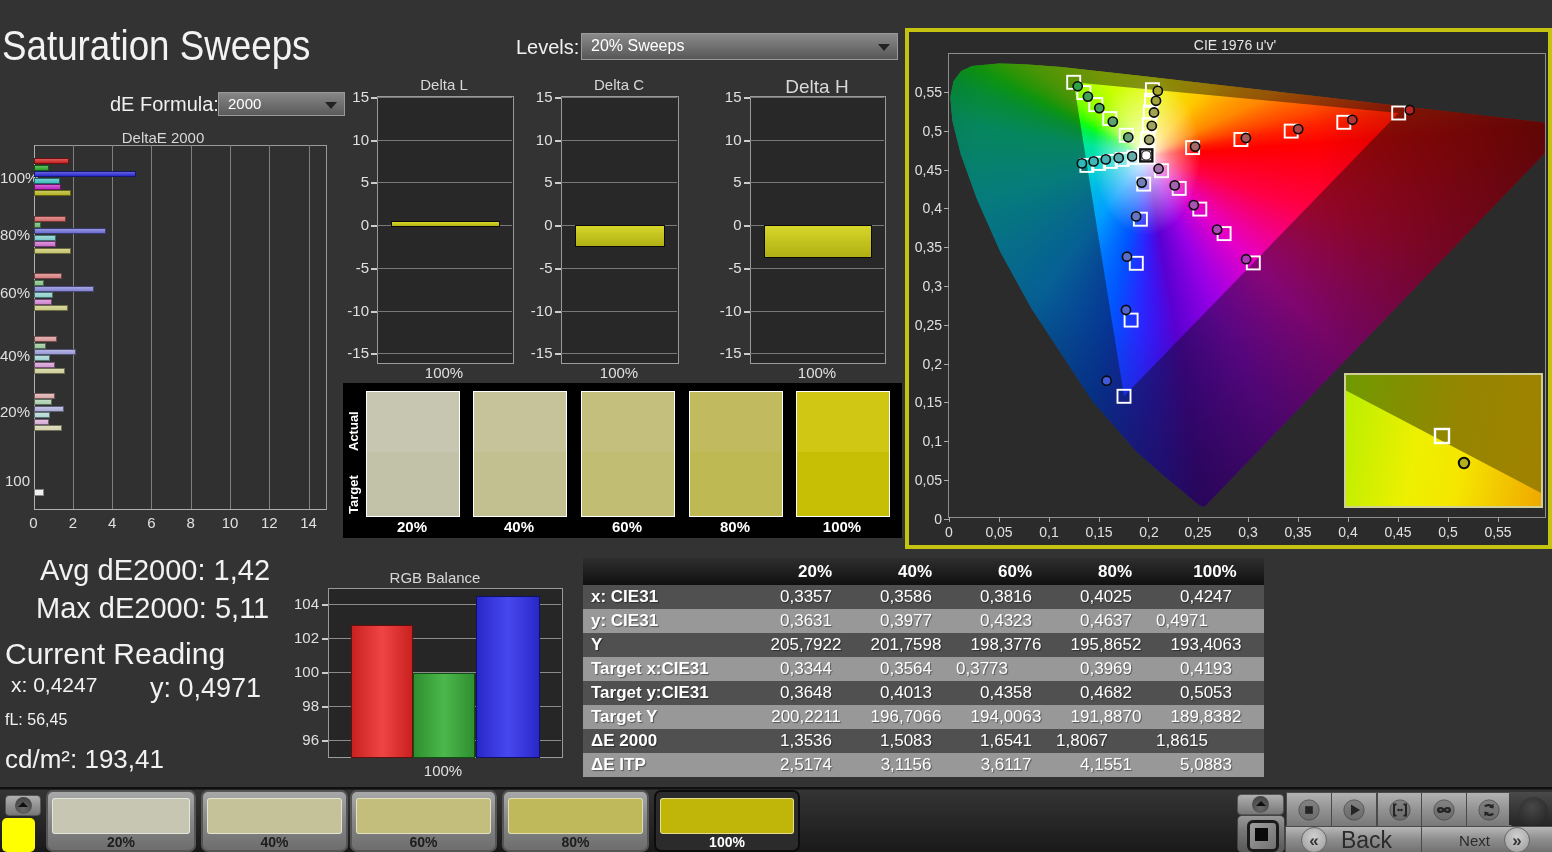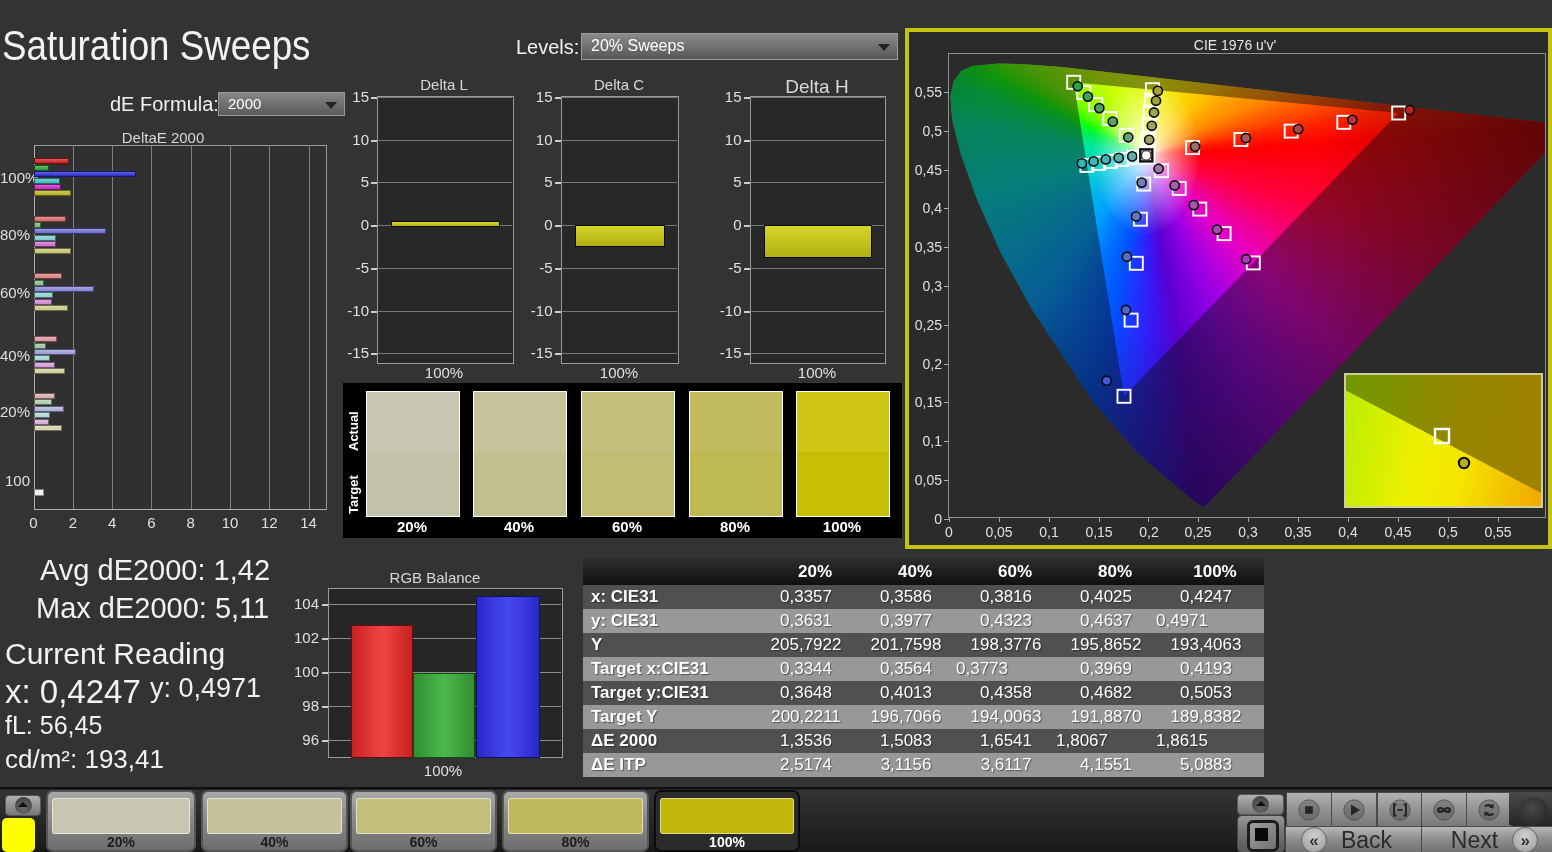--- a/index.html
+++ b/index.html
@@ -317,23 +317,23 @@
   <div style="position:absolute;left:0;top:0;width:100%;height:100%;background:linear-gradient(100deg,#6f9a00,#958500 55%,#a08200 100%);clip-path:polygon(0 0,100% 0,100% 90%,0 11.8%)"></div>
   <svg width="195" height="131" style="position:absolute;left:0;top:0">
     <rect x="89" y="54" width="14" height="14" fill="none" stroke="#fff" stroke-width="2.4"></rect>
     <circle cx="118" cy="88" r="5.2" fill="#b0b020" stroke="#0a0a0a" stroke-width="2"></circle>
   </svg>
 </div>
 
 <div class="abs" style="left:40px;top:554px;font-size:29px;color:#f2f2f2">Avg dE2000: 1,42</div>
 <div class="abs" style="left:36px;top:592px;font-size:29px;color:#f2f2f2">Max dE2000: 5,11</div>
 <div class="abs" style="left:5px;top:637px;font-size:30px;color:#f2f2f2">Current Reading</div>
-<div class="abs" style="left:5px;top:673px;font-size:33px;color:#f2f2f2">x: 0,4247</div>
+<div class="abs" style="left:11px;top:673px;font-size:21px;color:#f2f2f2">x: 0,4247</div>
 <div class="abs" style="left:150px;top:673px;font-size:27px;color:#f2f2f2">y: 0,4971</div>
-<div class="abs" style="left:5px;top:711px;font-size:25px;color:#f2f2f2">fL: 56,45</div>
+<div class="abs" style="left:5px;top:711px;font-size:16px;color:#f2f2f2">fL: 56,45</div>
 <div class="abs" style="left:5px;top:744px;font-size:26px;color:#f2f2f2">cd/m²: 193,41</div>
 
 <div class="abs" style="left:380px;top:569px;width:110px;text-align:center;font-size:15px;color:#d8d8d8">RGB Balance</div>
 <div class="abs" style="left:328px;top:588px;width:233px;height:168px;background:#262626;border:1px solid #9a9a9a"></div>
 <div style="position:absolute;left:328px;top:604px;width:233px;height:1px;background:#8a8a8a"></div>
 <div style="position:absolute;left:328px;top:638px;width:233px;height:1px;background:#8a8a8a"></div>
 <div style="position:absolute;left:328px;top:672px;width:233px;height:1px;background:#8a8a8a"></div>
 <div style="position:absolute;left:328px;top:706px;width:233px;height:1px;background:#8a8a8a"></div>
 <div style="position:absolute;left:328px;top:740px;width:233px;height:1px;background:#8a8a8a"></div>
 <div style="position:absolute;left:283px;top:595px;width:36px;text-align:right;font-size:15px;color:#e0e0e0">104</div>
@@ -498,15 +498,15 @@
       <path d="M6.5 17.5 L6.5 12.5 L11 13.4 Z" fill="#252525"></path>
     </svg>
   </div>
 <div style="position:absolute;left:1509px;top:792px;width:43px;height:33px;background:linear-gradient(to bottom,#4a4a4a,#262626)"></div>
 <div style="position:absolute;left:1519px;top:797px;width:29px;height:29px;border-radius:50%;background:radial-gradient(circle at 45% 35%,#484848,#1f1f1f)"></div>
 <div style="position:absolute;left:1285px;top:826px;width:135px;height:26px;background:linear-gradient(to bottom,#b8b8b8,#8f8f8f 45%,#6f6f6f);border:1px solid #4a4a4a;display:flex;align-items:center;justify-content:center">
     <div style="width:24px;height:24px;border-radius:50%;background:radial-gradient(circle at 50% 35%,#cfcfcf,#9a9a9a);border:1px solid #666;display:flex;align-items:center;justify-content:center;font-size:17px;color:#333;font-weight:bold;line-height:1">«</div>
     <div style="font-size:23px;color:#2b2b2b;margin:0 14px">Back</div>
   </div>
 <div style="position:absolute;left:1421px;top:826px;width:131px;height:26px;background:linear-gradient(to bottom,#b8b8b8,#8f8f8f 45%,#6f6f6f);border:1px solid #4a4a4a;display:flex;align-items:center;justify-content:center">
-    <div style="font-size:23px;color:#2b2b2b;margin:12px 14px">Next</div>
+    <div style="font-size:15px;color:#2b2b2b;margin:12px 14px">Next</div>
     <div style="width:24px;height:24px;border-radius:50%;background:radial-gradient(circle at 50% 35%,#cfcfcf,#9a9a9a);border:1px solid #666;display:flex;align-items:center;justify-content:center;font-size:17px;color:#333;font-weight:bold;line-height:1">»</div>
   </div>
 
 </body></html>

